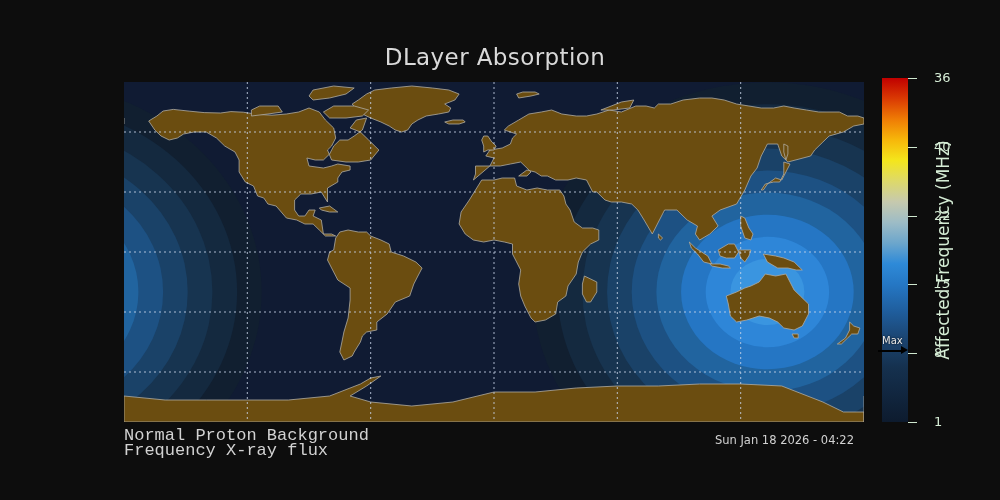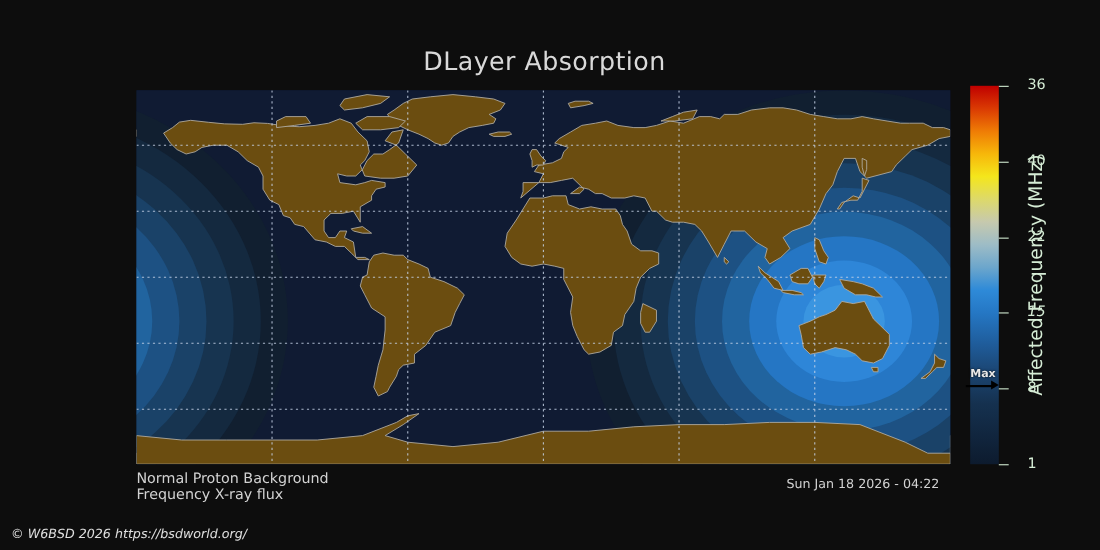--- a/index.html
+++ b/index.html
@@ -14,36 +14,36 @@
   #map-panel{position:absolute;left:124px;top:82px;width:740px;height:340px;
       overflow:hidden;background:#101b33;}
   #map-svg{position:absolute;left:0;top:0;width:740px;height:340px;display:block;}
 
   
   #colorbar-panel{position:absolute;left:882px;top:78px;width:26px;height:344px;}
   #colorbar-gradient{position:absolute;left:0;top:0;width:26px;height:344px;}
   .cb-tick{position:absolute;left:26px;width:9px;height:1px;background:#cfe8cf;}
   .cb-label{position:absolute;left:52px;color:#d5ecd5;font-size:13px;
       transform:translateY(-8px);white-space:nowrap;}
-  #max-marker{position:absolute;left:-14px;width:40px;font-weight:bold;}
+  #max-marker{position:absolute;left:-14px;width:40px;}
   #max-marker .max-txt{color:#e8e8e8;font-size:10px;line-height:10px;
       padding-left:14px;text-shadow:0 0 2px #000;}
   #max-marker .max-arrow{position:relative;height:9px;}
   #max-marker .max-arrow .shaft{position:absolute;left:10px;top:4px;width:26px;height:2px;background:#000;}
   #max-marker .max-arrow .head{position:absolute;left:33px;top:0;width:0;height:0;
       border-top:4.5px solid transparent;border-bottom:4.5px solid transparent;
       border-left:7px solid #000;}
   #cb-axis-label{position:absolute;left:930px;top:78px;height:344px;width:26px;
       display:flex;align-items:center;justify-content:center;}
   #cb-axis-label span{display:block;white-space:nowrap;color:#d5ecd5;font-size:17px;
       transform:rotate(-90deg);}
 
   
-  #caption-left{position:absolute;left:124px;top:428px;color:#d2d2d2;font-size:13px;
-      line-height:15px;}
+  #caption-left{position:absolute;left:124px;top:428px;color:#d2d2d2;font-size:17px;
+      line-height:15px;font-family:Liberation Mono, monospace;}
   #timestamp{position:absolute;left:0;top:433px;width:854px;text-align:right;
       color:#d2d2d2;font-size:11.5px;}
   #footer{position:absolute;left:10px;top:478px;color:#e0e0e0;font-size:11.5px;
       font-style:italic;}
   #footer .cmark{font-style:normal;}
 </style>
 </head>
 <body>
 
 <div class="root">
@@ -228,18 +228,14 @@
     <span>Affected Frequency (MHz)</span>
   </div>
 
   <div id="caption-left">
     <div>Normal Proton Background</div>
     <div>Frequency X-ray flux</div>
   </div>
 
   <div id="timestamp">Sun Jan 18 2026 - 04:22</div>
 
-  <div id="footer">
-    <span class="cmark">©</span>
-    <span>W6BSD 2026 https://bsdworld.org/</span>
-  </div>
 
 </div>
 
 </body></html>

